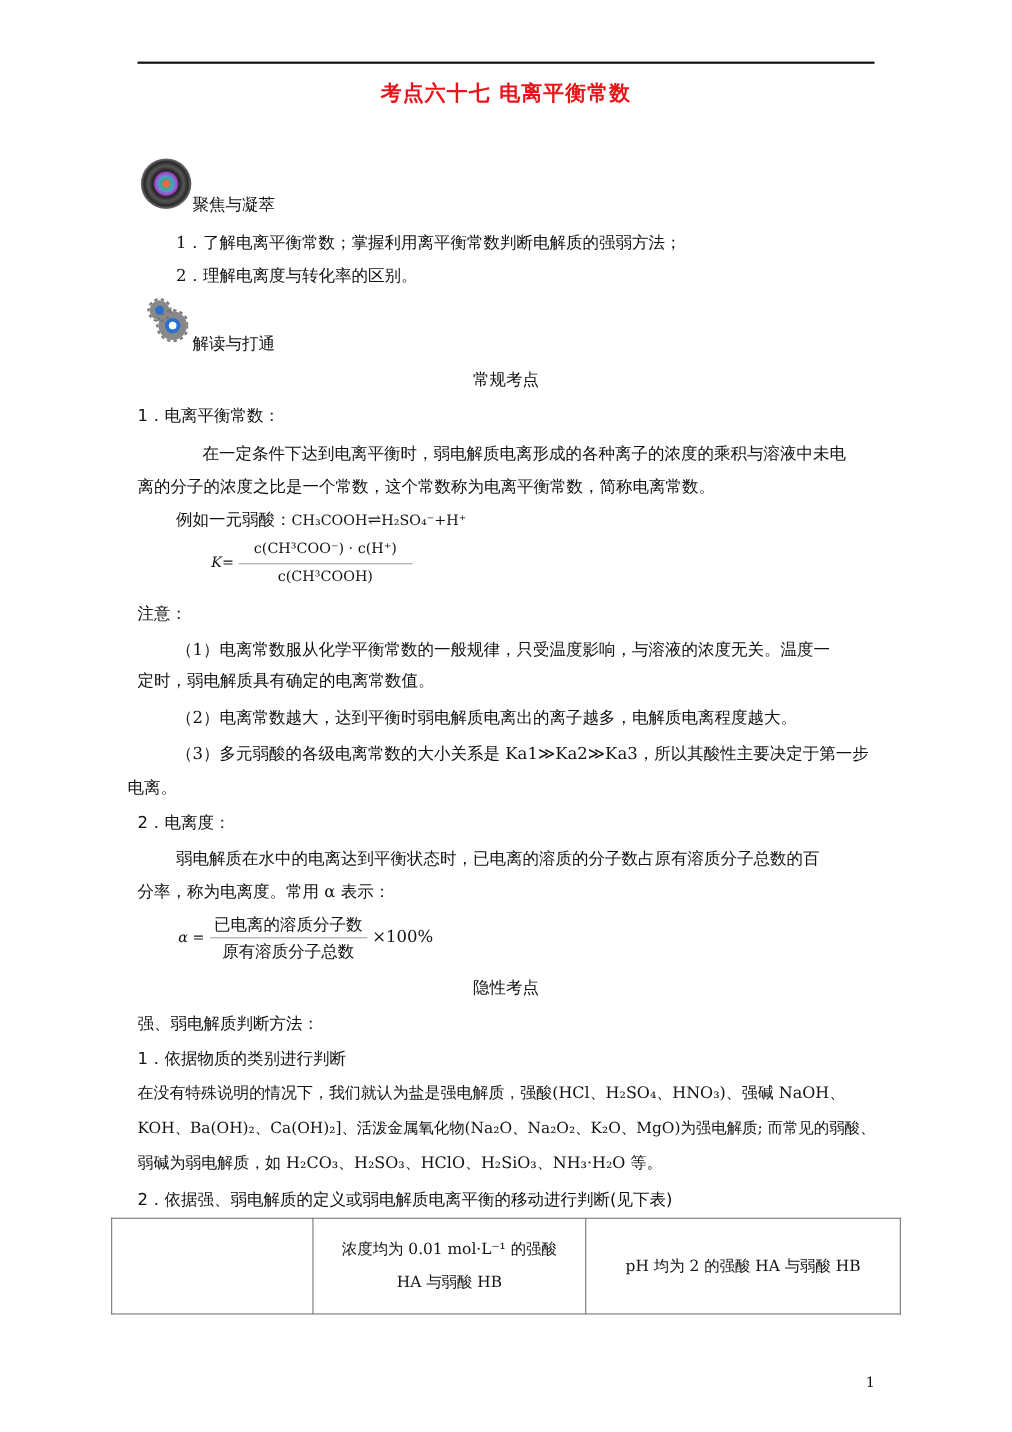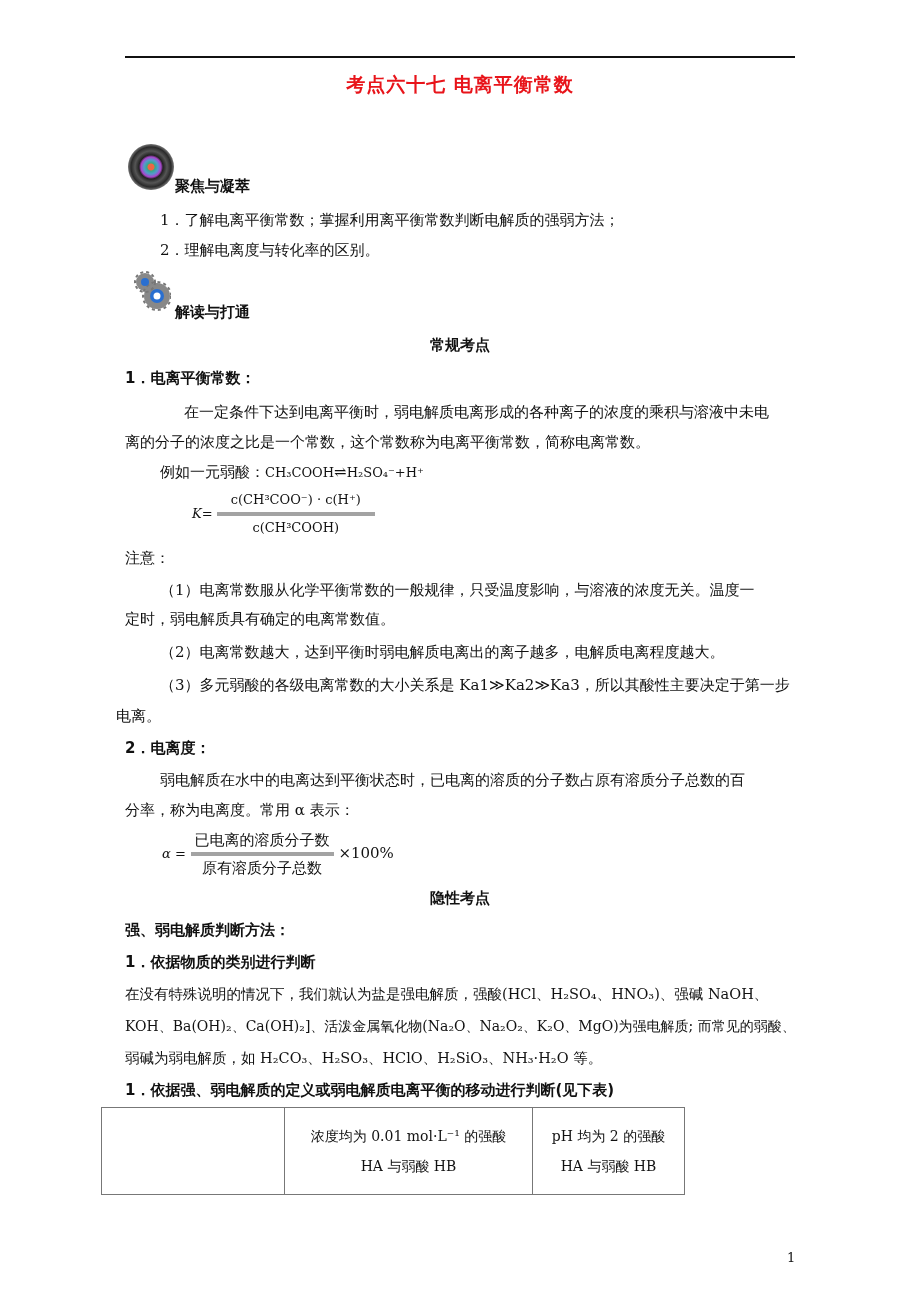--- a/index.html
+++ b/index.html
@@ -3,26 +3,26 @@
 <meta charset="utf-8">
 <style>
   html, body { margin:0; padding:0; background:#ffffff; }
   body { width:920px; height:1302px; position:relative; overflow:hidden;
          font-family:"DejaVu Serif","Liberation Serif",serif; color:#111; }
   .abs { position:absolute; }
   .rule { left:125px; top:56px; width:670px; height:2px; background:#111; }
   .title { left:0; width:920px; top:72px; text-align:center; color:#e8141a;
            font-family:"DejaVu Sans","Liberation Sans",sans-serif; font-weight:bold; font-size:19px; letter-spacing:1px; }
   .txt { font-size:15px; line-height:20px; white-space:nowrap; }
-  .bold { font-family:"DejaVu Sans","Liberation Sans",sans-serif; font-weight:bold; }
+  .bold { font-family:"DejaVu Sans","Liberation Sans",sans-serif; font-weight:normal; }
   .center { left:0; width:920px; text-align:center; }
   .frac { display:inline-flex; flex-direction:column; align-items:center; vertical-align:middle; }
-  .frac .num { padding:0 4px 2px; border-bottom:4px solid #a3a3a3; }
+  .frac .num { padding:0 4px 2px; border-bottom:1px solid #a3a3a3; }
   .frac .den { padding:2px 4px 0; }
-  table.tbl { position:absolute; left:101px; top:1107px; width:584px; height:88px;
+  table.tbl { position:absolute; left:101px; top:1107px; width:718px; height:88px;
               border-collapse:collapse; font-size:14px; }
   table.tbl td { border:1px solid #777; text-align:center; vertical-align:middle; padding:0 6px; line-height:30px; }
   .icon-lens { left:128px; top:144px; width:46px; height:46px; border-radius:50%;
                background:radial-gradient(circle at 50% 50%, #e64 0 3px, #3a8 4px, #59c 7px, #a4c 10px, #222 12px, #555 16px, #2a2a2a 20px, #777 23px); }
   .icon-gear { left:131px; top:270px; width:40px; height:42px; }
 </style>
 </head>
 <body>
 
 <div class="abs rule"></div>
@@ -82,21 +82,21 @@
   </span>
   <span>×100%</span>
 </div>
 
 <div class="abs txt bold center" style="top:888px;">隐性考点</div>
 <div class="abs txt bold" style="left:125px;top:920px;">强、弱电解质判断方法：</div>
 <div class="abs txt bold" style="left:125px;top:952px;">1．依据物质的类别进行判断</div>
 <div class="abs txt" style="left:125px;top:984px;font-size:14.5px;">在没有特殊说明的情况下，我们就认为盐是强电解质，强酸(HCl、H₂SO₄、HNO₃)、强碱 NaOH、</div>
 <div class="abs txt" style="left:125px;top:1016px;font-size:14px;">KOH、Ba(OH)₂、Ca(OH)₂]、活泼金属氧化物(Na₂O、Na₂O₂、K₂O、MgO)为强电解质; 而常见的弱酸、</div>
 <div class="abs txt" style="left:125px;top:1048px;font-size:14.5px;">弱碱为弱电解质，如 H₂CO₃、H₂SO₃、HClO、H₂SiO₃、NH₃·H₂O 等。</div>
-<div class="abs txt bold" style="left:125px;top:1080px;">1．依据强、弱电解质的定义或弱电解质电离平衡的移动进行判断(见下表)</div>
+<div class="abs txt bold" style="left:125px;top:1080px;">2．依据强、弱电解质的定义或弱电解质电离平衡的移动进行判断(见下表)</div>
 
 <table class="tbl">
   <tbody>
       <tr>
     <td style="width:170px"></td>
     <td style="width:235px">
       <div>浓度均为 0.01 mol·L⁻¹ 的强酸</div>
       <div>HA 与弱酸 HB</div>
     </td>
     <td>pH 均为 2 的强酸 HA 与弱酸 HB</td>

